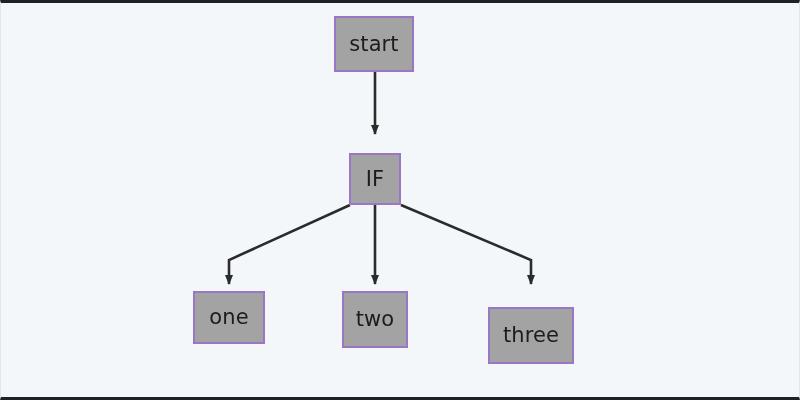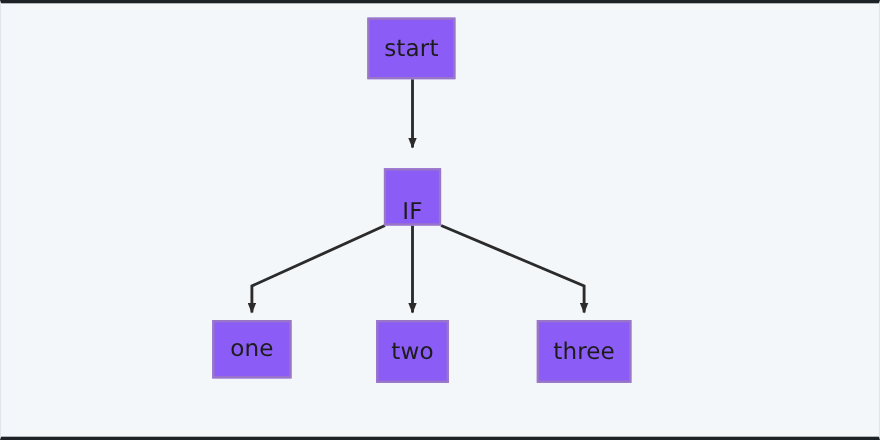--- a/index.html
+++ b/index.html
@@ -23,21 +23,21 @@
   #edge-layer {
     position: absolute;
     left: 0;
     top: 0;
     width: 800px;
     height: 400px;
   }
   .node {
     position: absolute;
     box-sizing: border-box;
-    background: #8b5cf6;
+    background: #a3a3a3;
     border: 2px solid #9a77c4;
     display: flex;
     align-items: center;
     justify-content: center;
     z-index: 2;
   }
   .node-label {
     font-family: "DejaVu Sans", "Liberation Sans", sans-serif;
     font-size: 21px;
     color: #1c1c1c;
@@ -64,29 +64,29 @@
 
     <polyline fill="none" stroke="#2b2b2b" stroke-width="2.6" marker-end="url(#arrowhead)" points="374,202 374,281"></polyline>
 
     <polyline fill="none" stroke="#2b2b2b" stroke-width="2.6" stroke-linejoin="miter" marker-end="url(#arrowhead)" points="400,202 530,257 530,281"></polyline>
   </svg>
 
   <div class="node" style="left:333px; top:13px; width:80px; height:56px;">
     <span class="node-label">start</span>
   </div>
 
-  <div class="node" style="left:348px; top:150px; width:52px; height:52px;align-items:flex-end;">
+  <div class="node" style="left:348px; top:150px; width:52px; height:52px;">
     <span class="node-label">IF</span>
   </div>
 
   <div class="node" style="left:192px; top:288px; width:72px; height:53px;">
     <span class="node-label">one</span>
   </div>
 
   <div class="node" style="left:341px; top:288px; width:66px; height:57px;">
     <span class="node-label">two</span>
   </div>
 
-  <div class="node" style="left:487px; top:288px; width:86px; height:57px;">
+  <div class="node" style="left:487px; top:304px; width:86px; height:57px;">
     <span class="node-label">three</span>
   </div>
 
 </div>
 
 </body></html>

